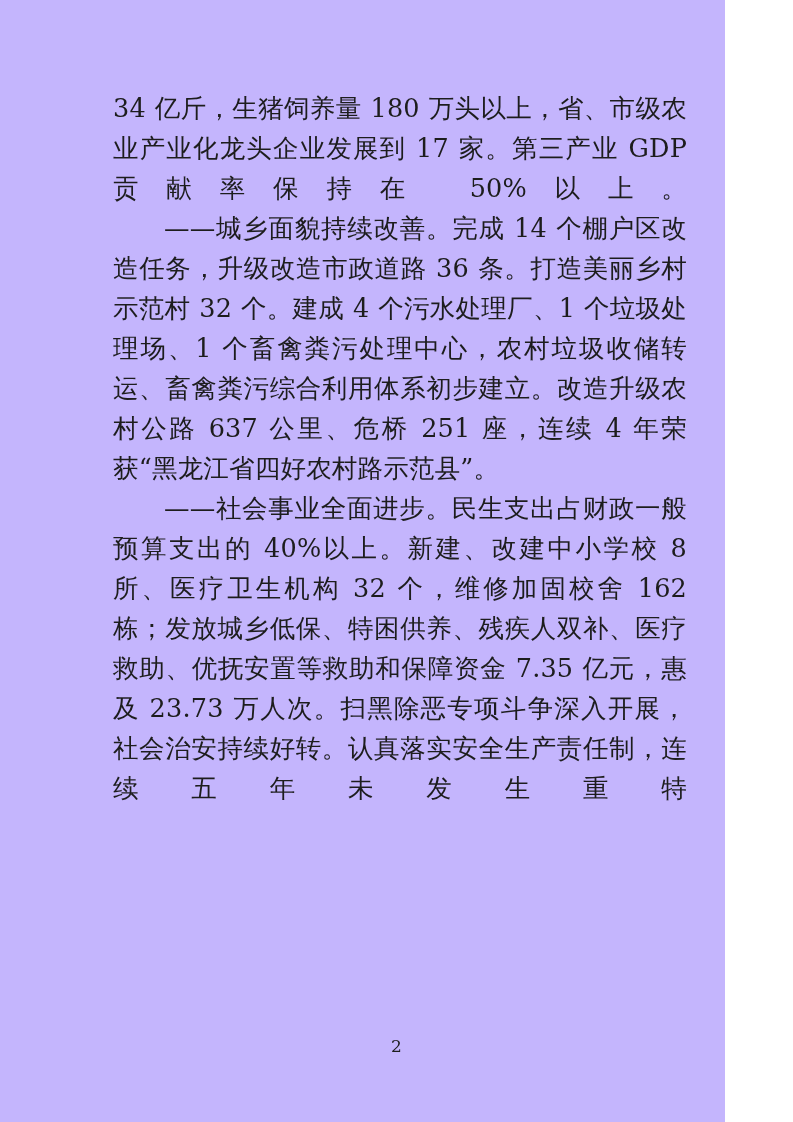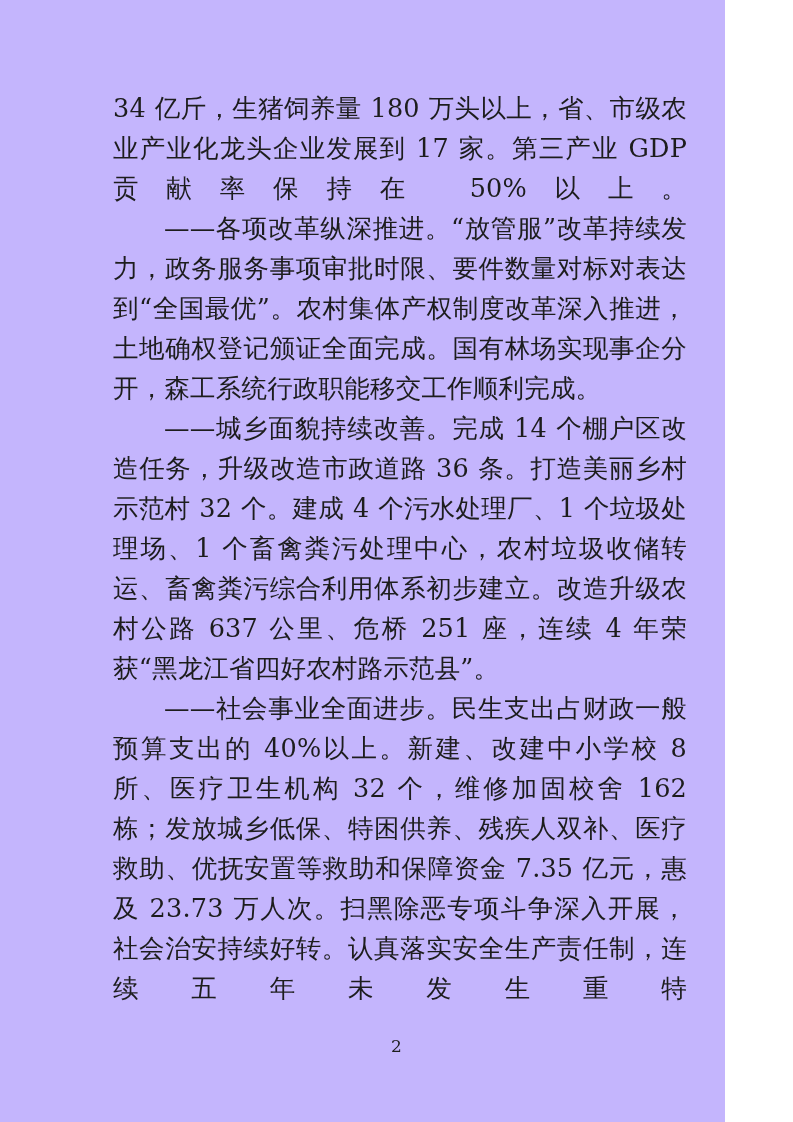--- a/index.html
+++ b/index.html
@@ -69,21 +69,20 @@
 </head>
 <body>
 
 <div id="page">
 
   <div id="text-body">
 
     <p class="para last-justify">34 亿斤，生猪饲养量 180 万头以上，省、市级农业产业化龙头企业发展到 17 家。第三产业 GDP 贡献率保持在 50%以上。</p>
 
 
-    <p class="para indent">——各项改革纵深推进。“放管服”改革持续发力，政务服务事项审批时限、要件数量对标对表达到“全国最优”。农村集体产权制度改革深入推进，土地确权登记颁证全面完成。国有林场实现事企分开，森工系统行政职能移交工作顺利完成。</p>
 
     <p class="para indent">——城乡面貌持续改善。完成 14 个棚户区改造任务，升级改造市政道路 36 条。打造美丽乡村示范村 32 个。建成 4 个污水处理厂、1 个垃圾处理场、1 个畜禽粪污处理中心，农村垃圾收储转运、畜禽粪污综合利用体系初步建立。改造升级农村公路 637 公里、危桥 251 座，连续 4 年荣获“黑龙江省四好农村路示范县”。</p>
 
     <p class="para indent last-justify">——社会事业全面进步。民生支出占财政一般预算支出的 40%以上。新建、改建中小学校 8 所、医疗卫生机构 32 个，维修加固校舍 162 栋；发放城乡低保、特困供养、残疾人双补、医疗救助、优抚安置等救助和保障资金 7.35 亿元，惠及 23.73 万人次。扫黑除恶专项斗争深入开展，社会治安持续好转。认真落实安全生产责任制，连续五年未发生重特</p>
 
   </div>
 
   <div id="page-number">2</div>
 
 </div>

